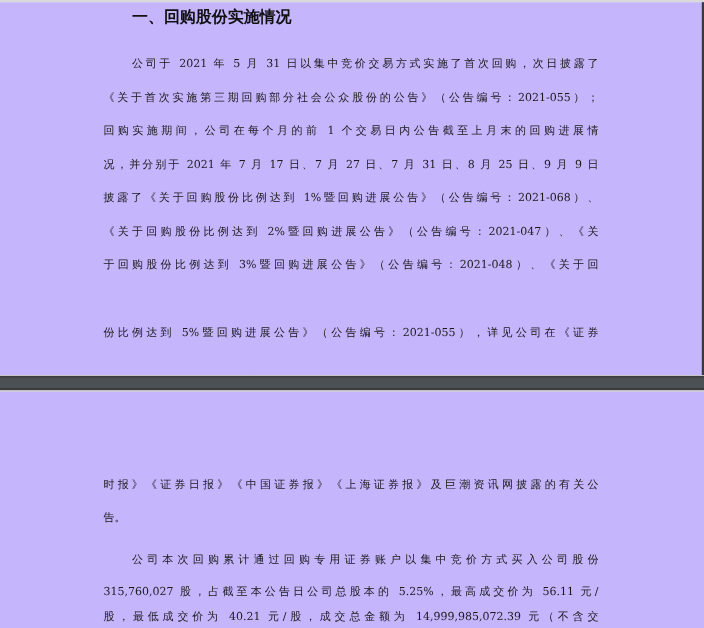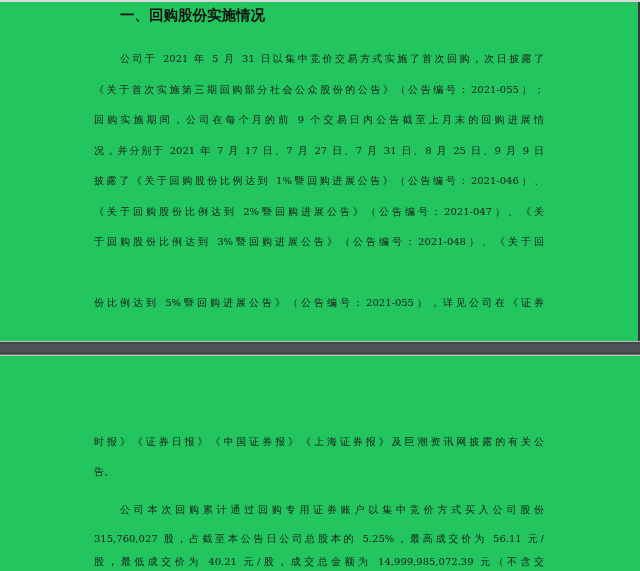--- a/index.html
+++ b/index.html
@@ -18,21 +18,21 @@
     .top-line {
       position: absolute;
       left: 0; top: 0;
       width: 640px; height: 2px;
       background: #d9d9d9;
     }
     .page {
       position: absolute;
       left: 0;
       width: 640px;
-      background: #22c55e;
+      background: #c4b5fd;
     }
     .page-1 {
       top: 2px;
       height: 339px;
       border-right: 2px solid #3a3a3a;
       box-sizing: border-box;
     }
     .page-2 {
       top: 356px;
       height: 279px;
@@ -76,23 +76,23 @@
 </head>
 <body>
 
 <div class="top-line"></div>
 
 <div class="page page-1">
   <div class="heading">一、回购股份实施情况</div>
 
   <div class="line indent" style="top:47px">公司于 2021 年 5 月 31 日以集中竞价交易方式实施了首次回购，次日披露了</div>
   <div class="line" style="top:78px">《关于首次实施第三期回购部分社会公众股份的公告》（公告编号：2021-055）；</div>
-  <div class="line" style="top:108px">回购实施期间，公司在每个月的前 9 个交易日内公告截至上月末的回购进展情</div>
+  <div class="line" style="top:108px">回购实施期间，公司在每个月的前 1 个交易日内公告截至上月末的回购进展情</div>
   <div class="line" style="top:139px">况，并分别于 2021 年 7 月 17 日、7 月 27 日、7 月 31 日、8 月 25 日、9 月 9 日</div>
-  <div class="line" style="top:169px">披露了《关于回购股份比例达到 1%暨回购进展公告》（公告编号：2021-046）、</div>
+  <div class="line" style="top:169px">披露了《关于回购股份比例达到 1%暨回购进展公告》（公告编号：2021-068）、</div>
   <div class="line" style="top:200px">《关于回购股份比例达到 2%暨回购进展公告》（公告编号：2021-047）、《关</div>
   <div class="line" style="top:230px">于回购股份比例达到 3%暨回购进展公告》（公告编号：2021-048）、《关于回</div>
   <div class="line" style="top:291px">份比例达到 5%暨回购进展公告》（公告编号：2021-055），详见公司在《证券</div>
 </div>
 
 <div class="page-gap"></div>
 
 <div class="page page-2">
   <div class="line" style="top:76px">时报》《证券日报》《中国证券报》《上海证券报》及巨潮资讯网披露的有关公</div>
   <div class="line last" style="top:106px">告。</div>

